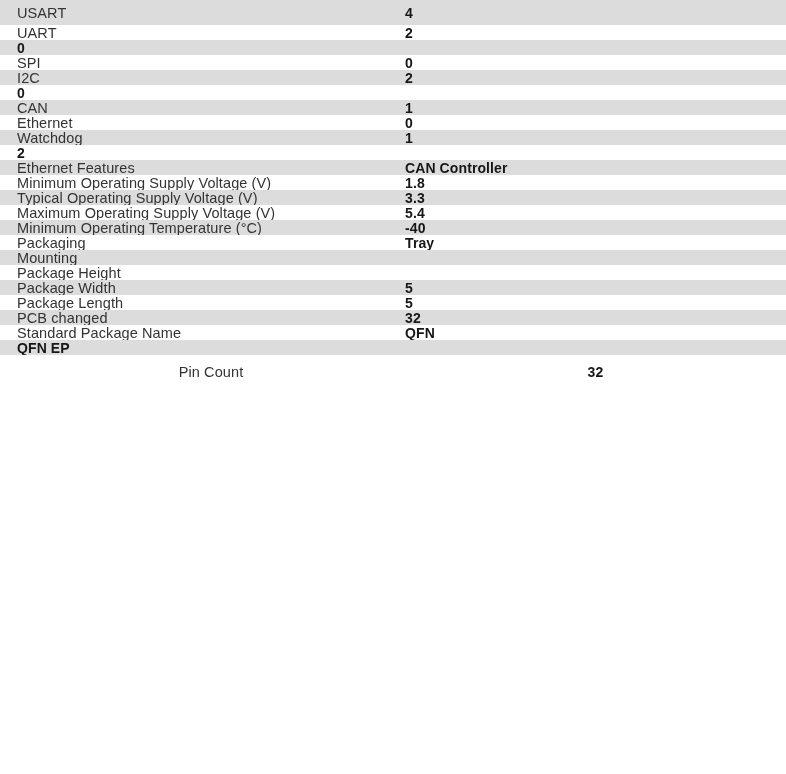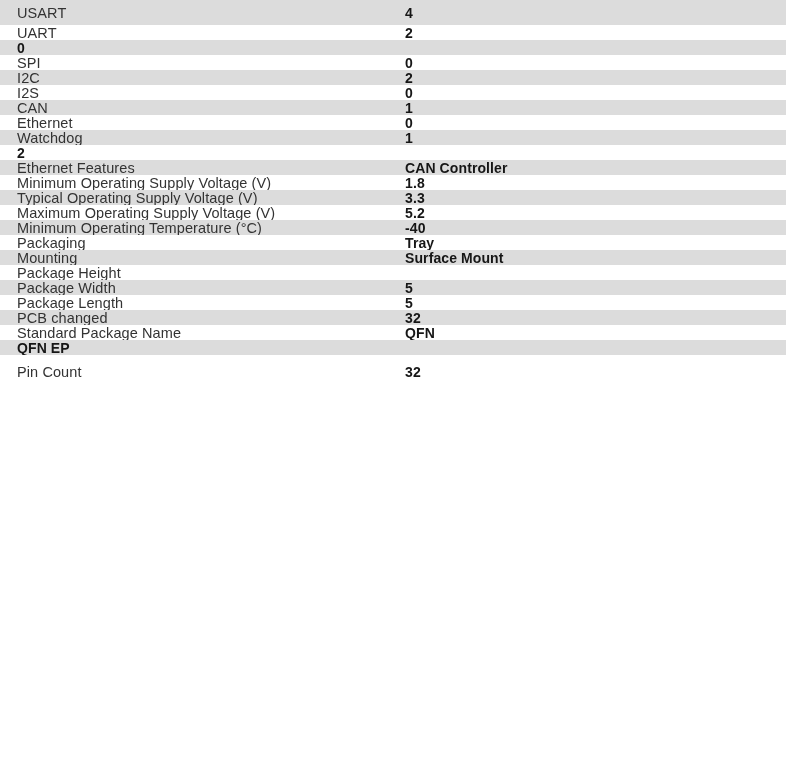--- a/index.html
+++ b/index.html
@@ -29,20 +29,21 @@
     background: var(--row-bg-even, #ffffff);
   }
   .row:nth-child(odd) {
     background: var(--row-bg-odd, #dcdcdc);
   }
   .row:first-child {
     height: 25px;
   }
   .row:last-child {
     height: 34px;
+    text-align: center;
   }
   .spec-label {
     flex: none;
     width: 388px;
     font-size: 14.5px;
     font-weight: 400;
     color: var(--label-color, #333333);
     letter-spacing: 0.1px;
     white-space: nowrap;
     overflow: hidden;
@@ -79,21 +80,20 @@
     <span class="spec-label">SPI</span>
     <span class="spec-value">0</span>
   </div>
 
   <div class="row">
     <span class="spec-label">I2C</span>
     <span class="spec-value">2</span>
   </div>
 
   <div class="row">
-    <span class="spec-label">I2S</span>
     <span class="spec-value">0</span>
   </div>
 
   <div class="row">
     <span class="spec-label">CAN</span>
     <span class="spec-value">1</span>
   </div>
 
   <div class="row">
     <span class="spec-label">Ethernet</span>
@@ -119,37 +119,36 @@
     <span class="spec-value">1.8</span>
   </div>
 
   <div class="row">
     <span class="spec-label">Typical Operating Supply Voltage (V)</span>
     <span class="spec-value">3.3</span>
   </div>
 
   <div class="row">
     <span class="spec-label">Maximum Operating Supply Voltage (V)</span>
-    <span class="spec-value">5.2</span>
+    <span class="spec-value">5.4</span>
   </div>
 
   <div class="row">
     <span class="spec-label">Minimum Operating Temperature (°C)</span>
     <span class="spec-value">-40</span>
   </div>
 
 
   <div class="row">
     <span class="spec-label">Packaging</span>
     <span class="spec-value">Tray</span>
   </div>
 
   <div class="row">
     <span class="spec-label">Mounting</span>
-    <span class="spec-value">Surface Mount</span>
   </div>
 
   <div class="row">
     <span class="spec-label">Package Height</span>
   </div>
 
   <div class="row">
     <span class="spec-label">Package Width</span>
     <span class="spec-value">5</span>
   </div>

